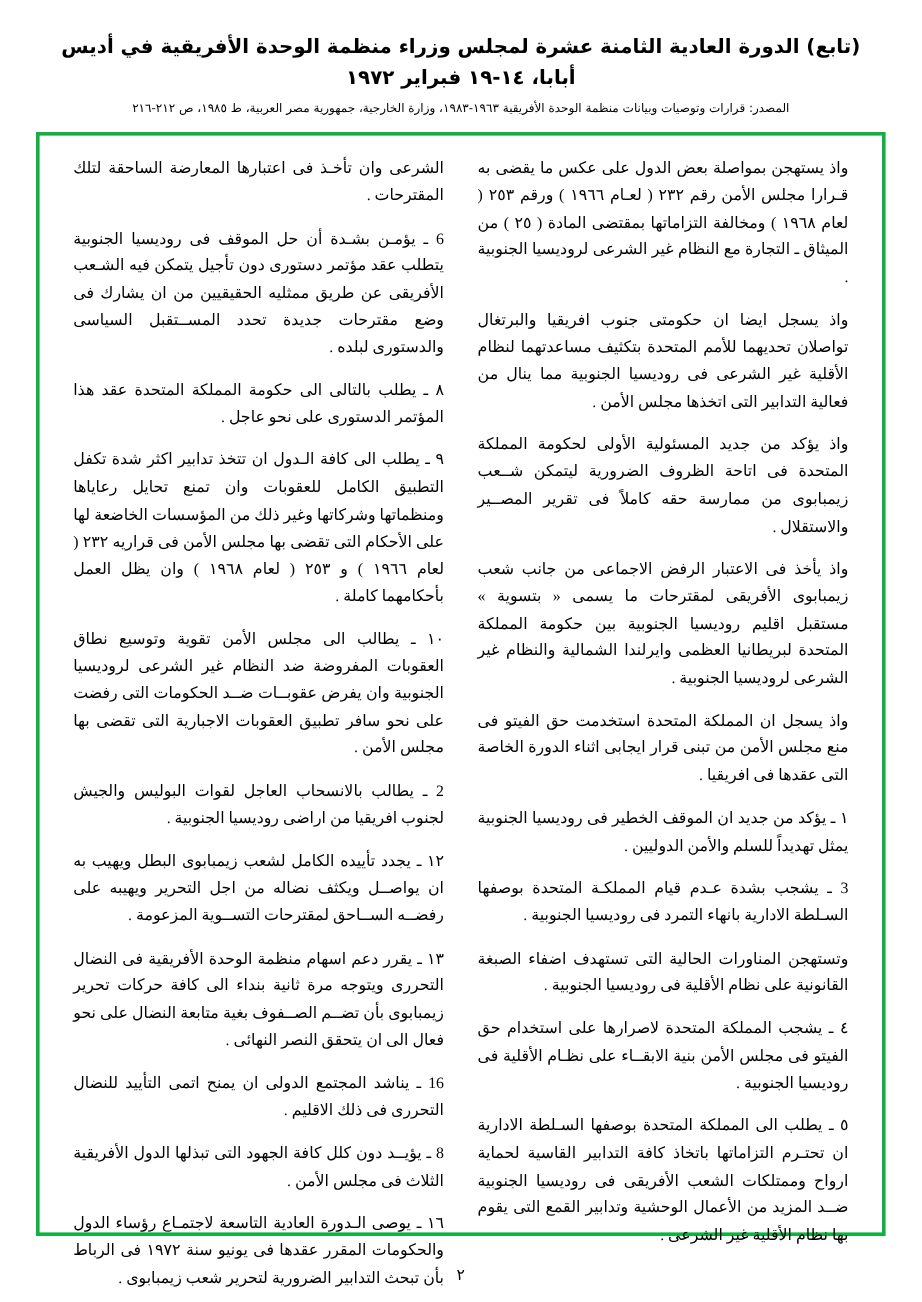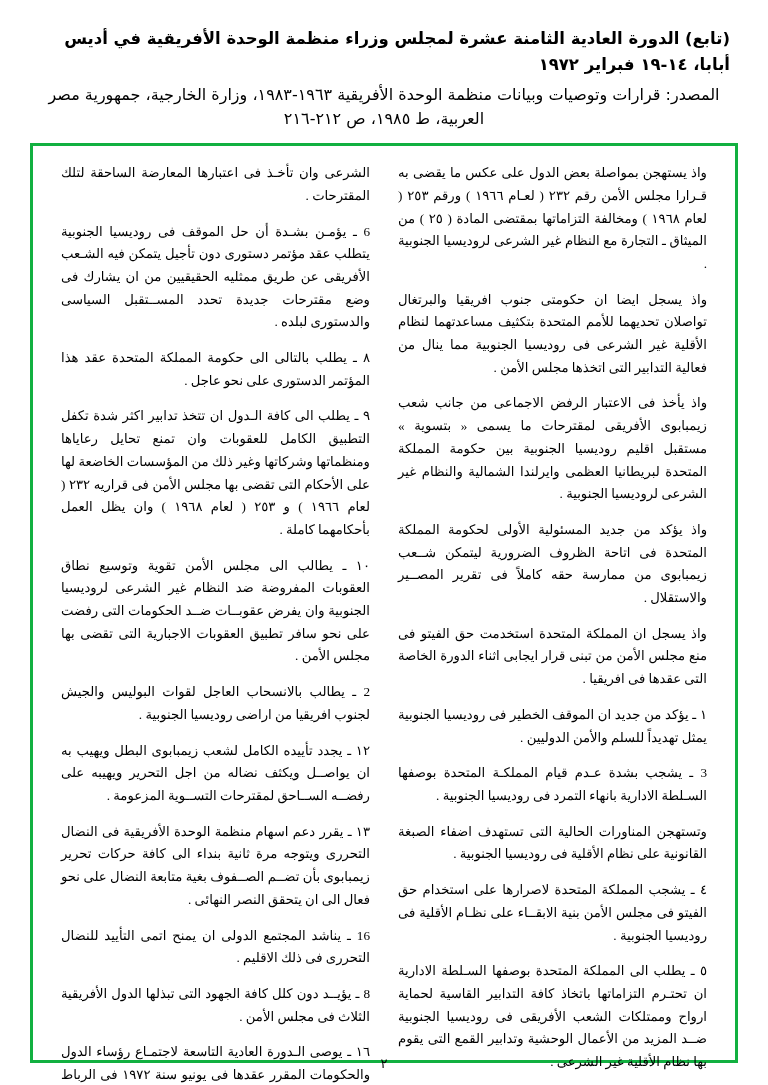--- a/index.html
+++ b/index.html
@@ -16,29 +16,30 @@
     overflow: hidden;
   }
   .page {
     width: 768px;
     height: 1085px;
     box-sizing: border-box;
     padding: 26px 30px 10px 30px;
     position: relative;
   }
   .doc-title {
+    text-align: center;
     font-weight: bold;
     font-size: 16.5px;
     line-height: 1.55;
     letter-spacing: 0px;
     margin: 0 8px 6px 8px;
   }
   .doc-source {
     text-align: center;
-    font-size: 16px;
+    font-size: 10px;
     line-height: 1.5;
     margin: 0 8px 12px 8px;
   }
   .frame {
     border: 3px solid #12b040;
     box-sizing: border-box;
     padding: 16px 14px 10px 14px;
     height: 920px;
     position: relative;
   }
@@ -80,22 +81,22 @@
 
   <div class="doc-title">(تابع) الدورة العادية الثامنة عشرة لمجلس وزراء منظمة الوحدة الأفريقية في أديس أبابا، ١٤-١٩ فبراير ١٩٧٢</div>
   <div class="doc-source">المصدر: ‎قرارات وتوصيات وبيانات منظمة الوحدة الأفريقية ١٩٦٣-١٩٨٣، وزارة الخارجية، جمهورية مصر العربية، ط ١٩٨٥، ص ٢١٢-٢١٦‎</div>
 
   <div class="frame">
     <div class="cols">
 
       <div class="col right">
         <p class="para first">واذ يستهجن بمواصلة بعض الدول على عكس ما يقضى به قـرارا مجلس الأمن رقم ٢٣٢ ( لعـام ١٩٦٦ ) ورقم ٢٥٣ ( لعام ١٩٦٨ ) ومخالفة التزاماتها بمقتضى المادة ( ٢٥ ) من الميثاق ـ التجارة مع النظام غير الشرعى لروديسيا الجنوبية .</p>
         <p class="para">واذ يسجل ايضا ان حكومتى جنوب افريقيا والبرتغال تواصلان تحديهما للأمم المتحدة بتكثيف مساعدتهما لنظام الأقلية غير الشرعى فى روديسيا الجنوبية مما ينال من فعالية التدابير التى اتخذها مجلس الأمن .</p>
+        <p class="para">واذ يؤكد من جديد المسئولية الأولى لحكومة المملكة المتحدة فى اتاحة الظروف الضرورية ليتمكن شــعب زيمبابوى من ممارسة حقه كاملاً فى تقرير المصــير والاستقلال .</p>
         <p class="para">واذ يأخذ فى الاعتبار الرفض الاجماعى من جانب شعب زيمبابوى الأفريقى لمقترحات ما يسمى « بتسوية » مستقبل اقليم روديسيا الجنوبية بين حكومة المملكة المتحدة لبريطانيا العظمى وايرلندا الشمالية والنظام غير الشرعى لروديسيا الجنوبية .</p>
-        <p class="para">واذ يؤكد من جديد المسئولية الأولى لحكومة المملكة المتحدة فى اتاحة الظروف الضرورية ليتمكن شــعب زيمبابوى من ممارسة حقه كاملاً فى تقرير المصــير والاستقلال .</p>
         <p class="para">واذ يسجل ان المملكة المتحدة استخدمت حق الفيتو فى منع مجلس الأمن من تبنى قرار ايجابى اثناء الدورة الخاصة التى عقدها فى افريقيا .</p>
         <p class="para">١ ـ يؤكد من جديد ان الموقف الخطير فى روديسيا الجنوبية يمثل تهديداً للسلم والأمن الدوليين .</p>
         <p class="para">3 ـ يشجب بشدة عـدم قيام المملكـة المتحدة بوصفها السـلطة الادارية بانهاء التمرد فى روديسيا الجنوبية .</p>
         <p class="para">وتستهجن المناورات الحالية التى تستهدف اضفاء الصبغة القانونية على نظام الأقلية فى روديسيا الجنوبية .</p>
         <p class="para">٤ ـ يشجب المملكة المتحدة لاصرارها على استخدام حق الفيتو فى مجلس الأمن بنية الابقــاء على نظـام الأقلية فى روديسيا الجنوبية .</p>
         <p class="para">٥ ـ يطلب الى المملكة المتحدة بوصفها السـلطة الادارية ان تحتـرم التزاماتها باتخاذ كافة التدابير القاسية لحماية ارواح وممتلكات الشعب الأفريقى فى روديسيا الجنوبية ضــد المزيد من الأعمال الوحشية وتدابير القمع التى يقوم بها نظام الأقلية غير الشرعى .</p>
 
       </div>
 
       <div class="col left">

